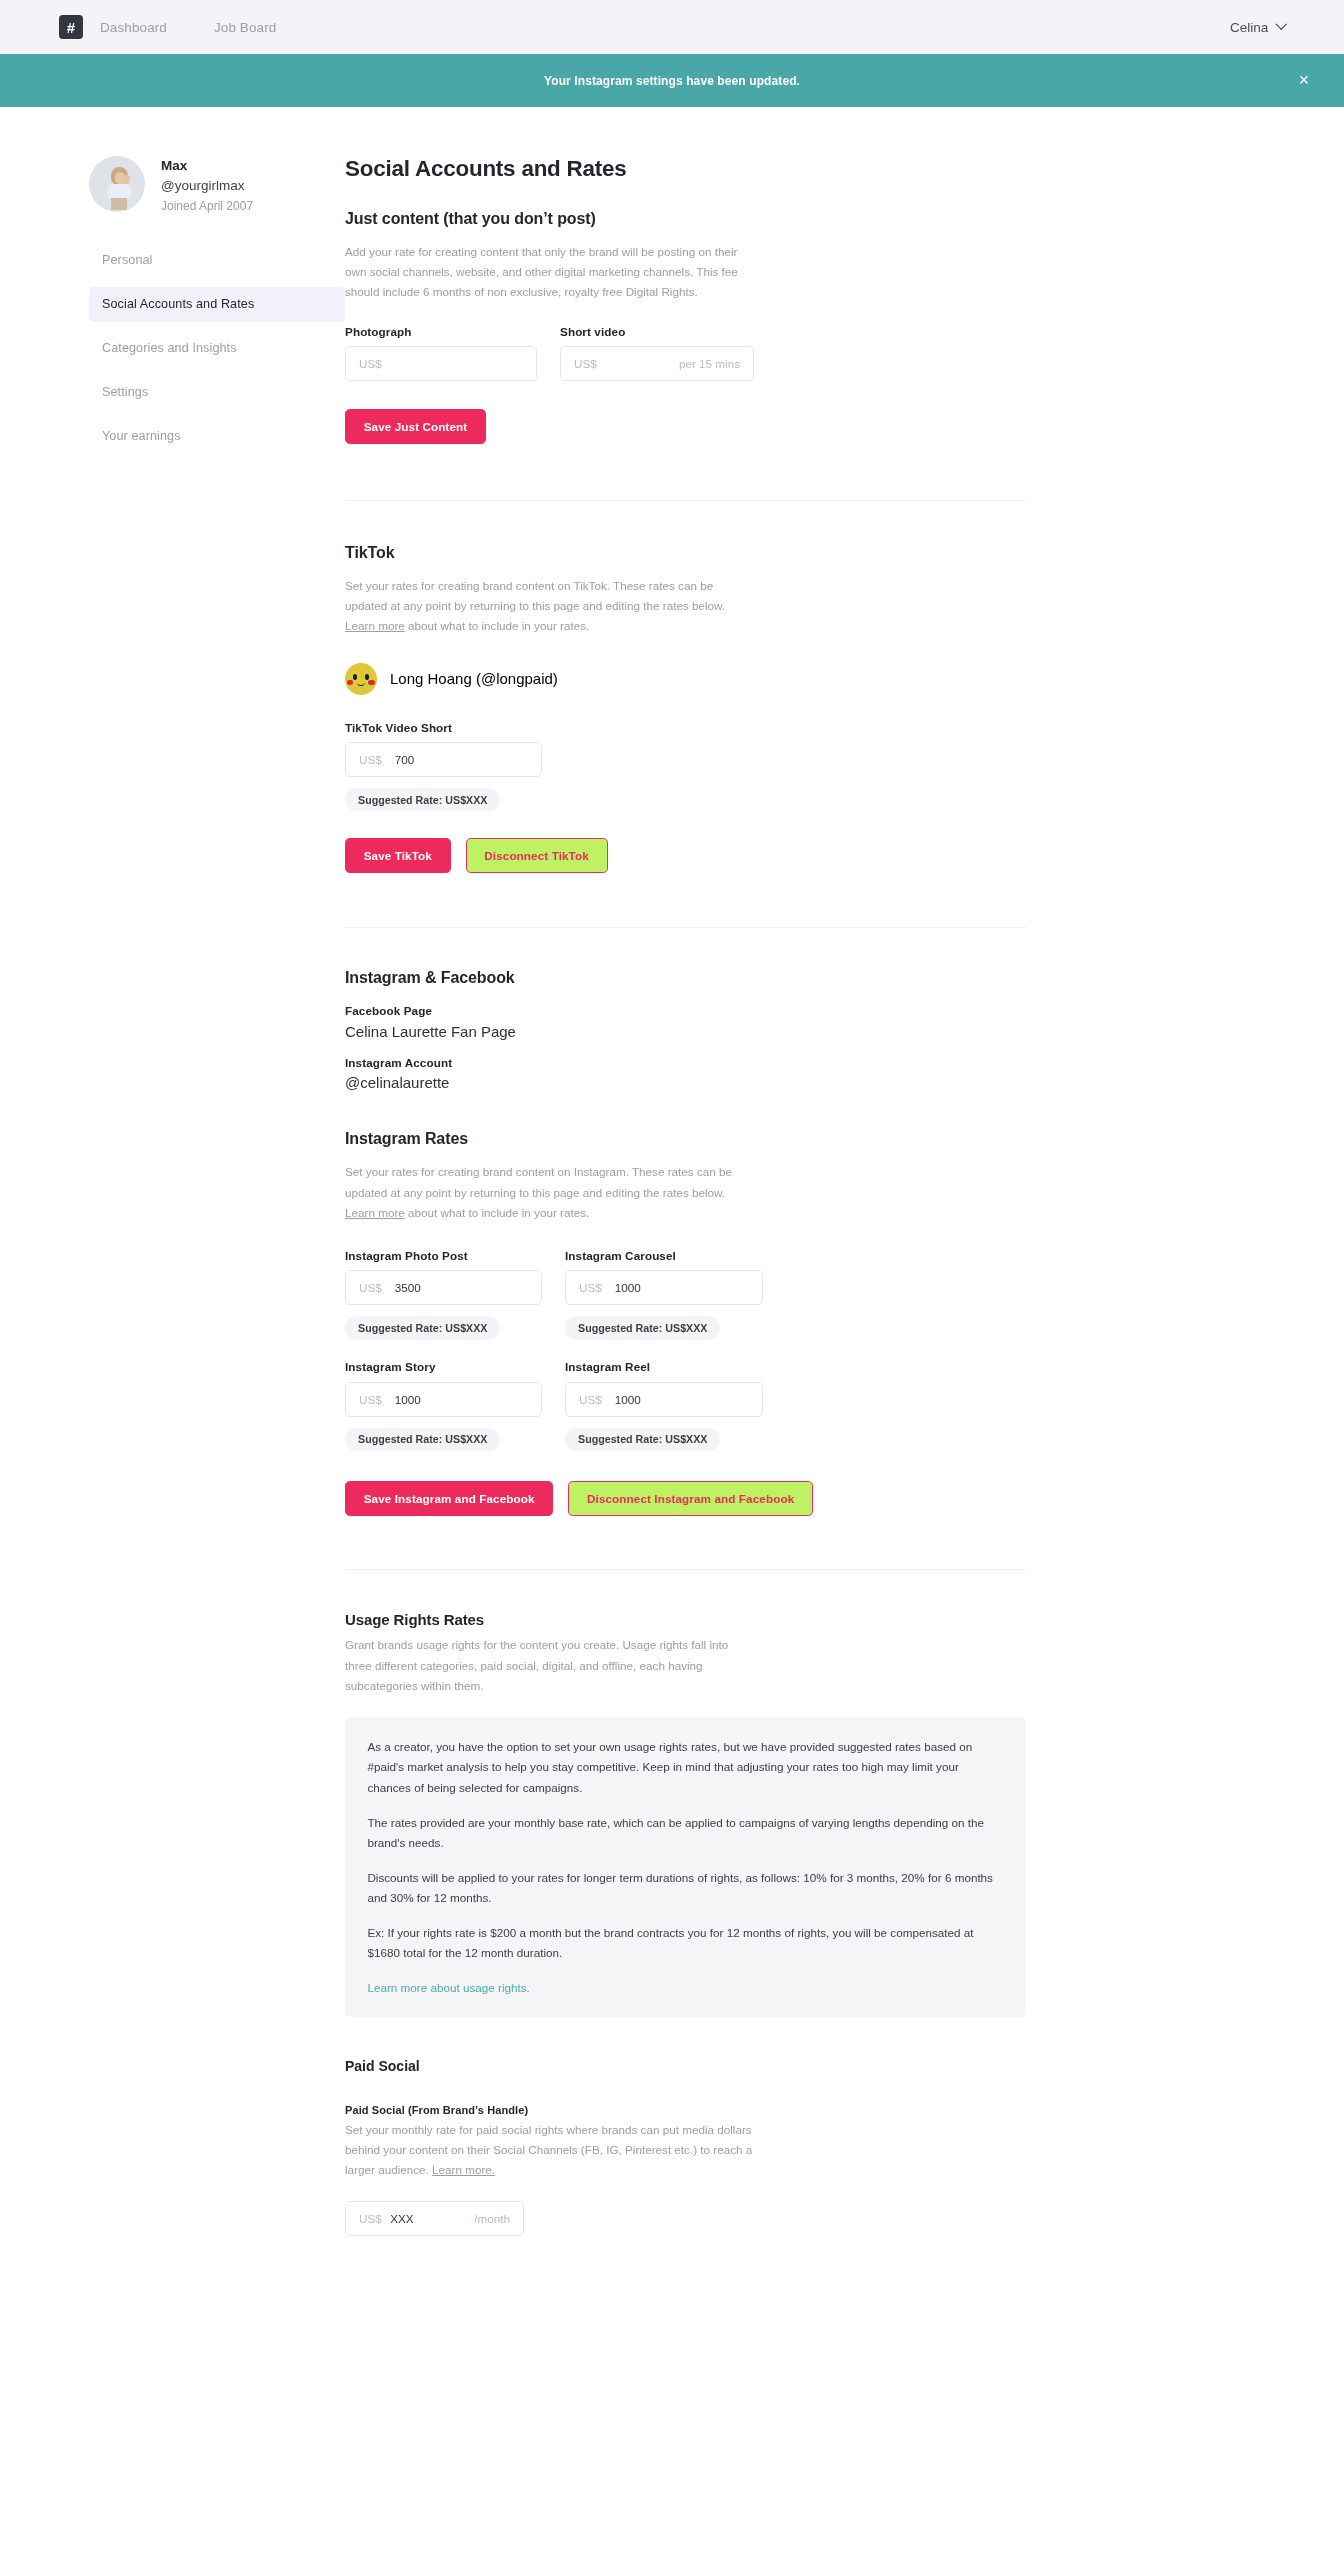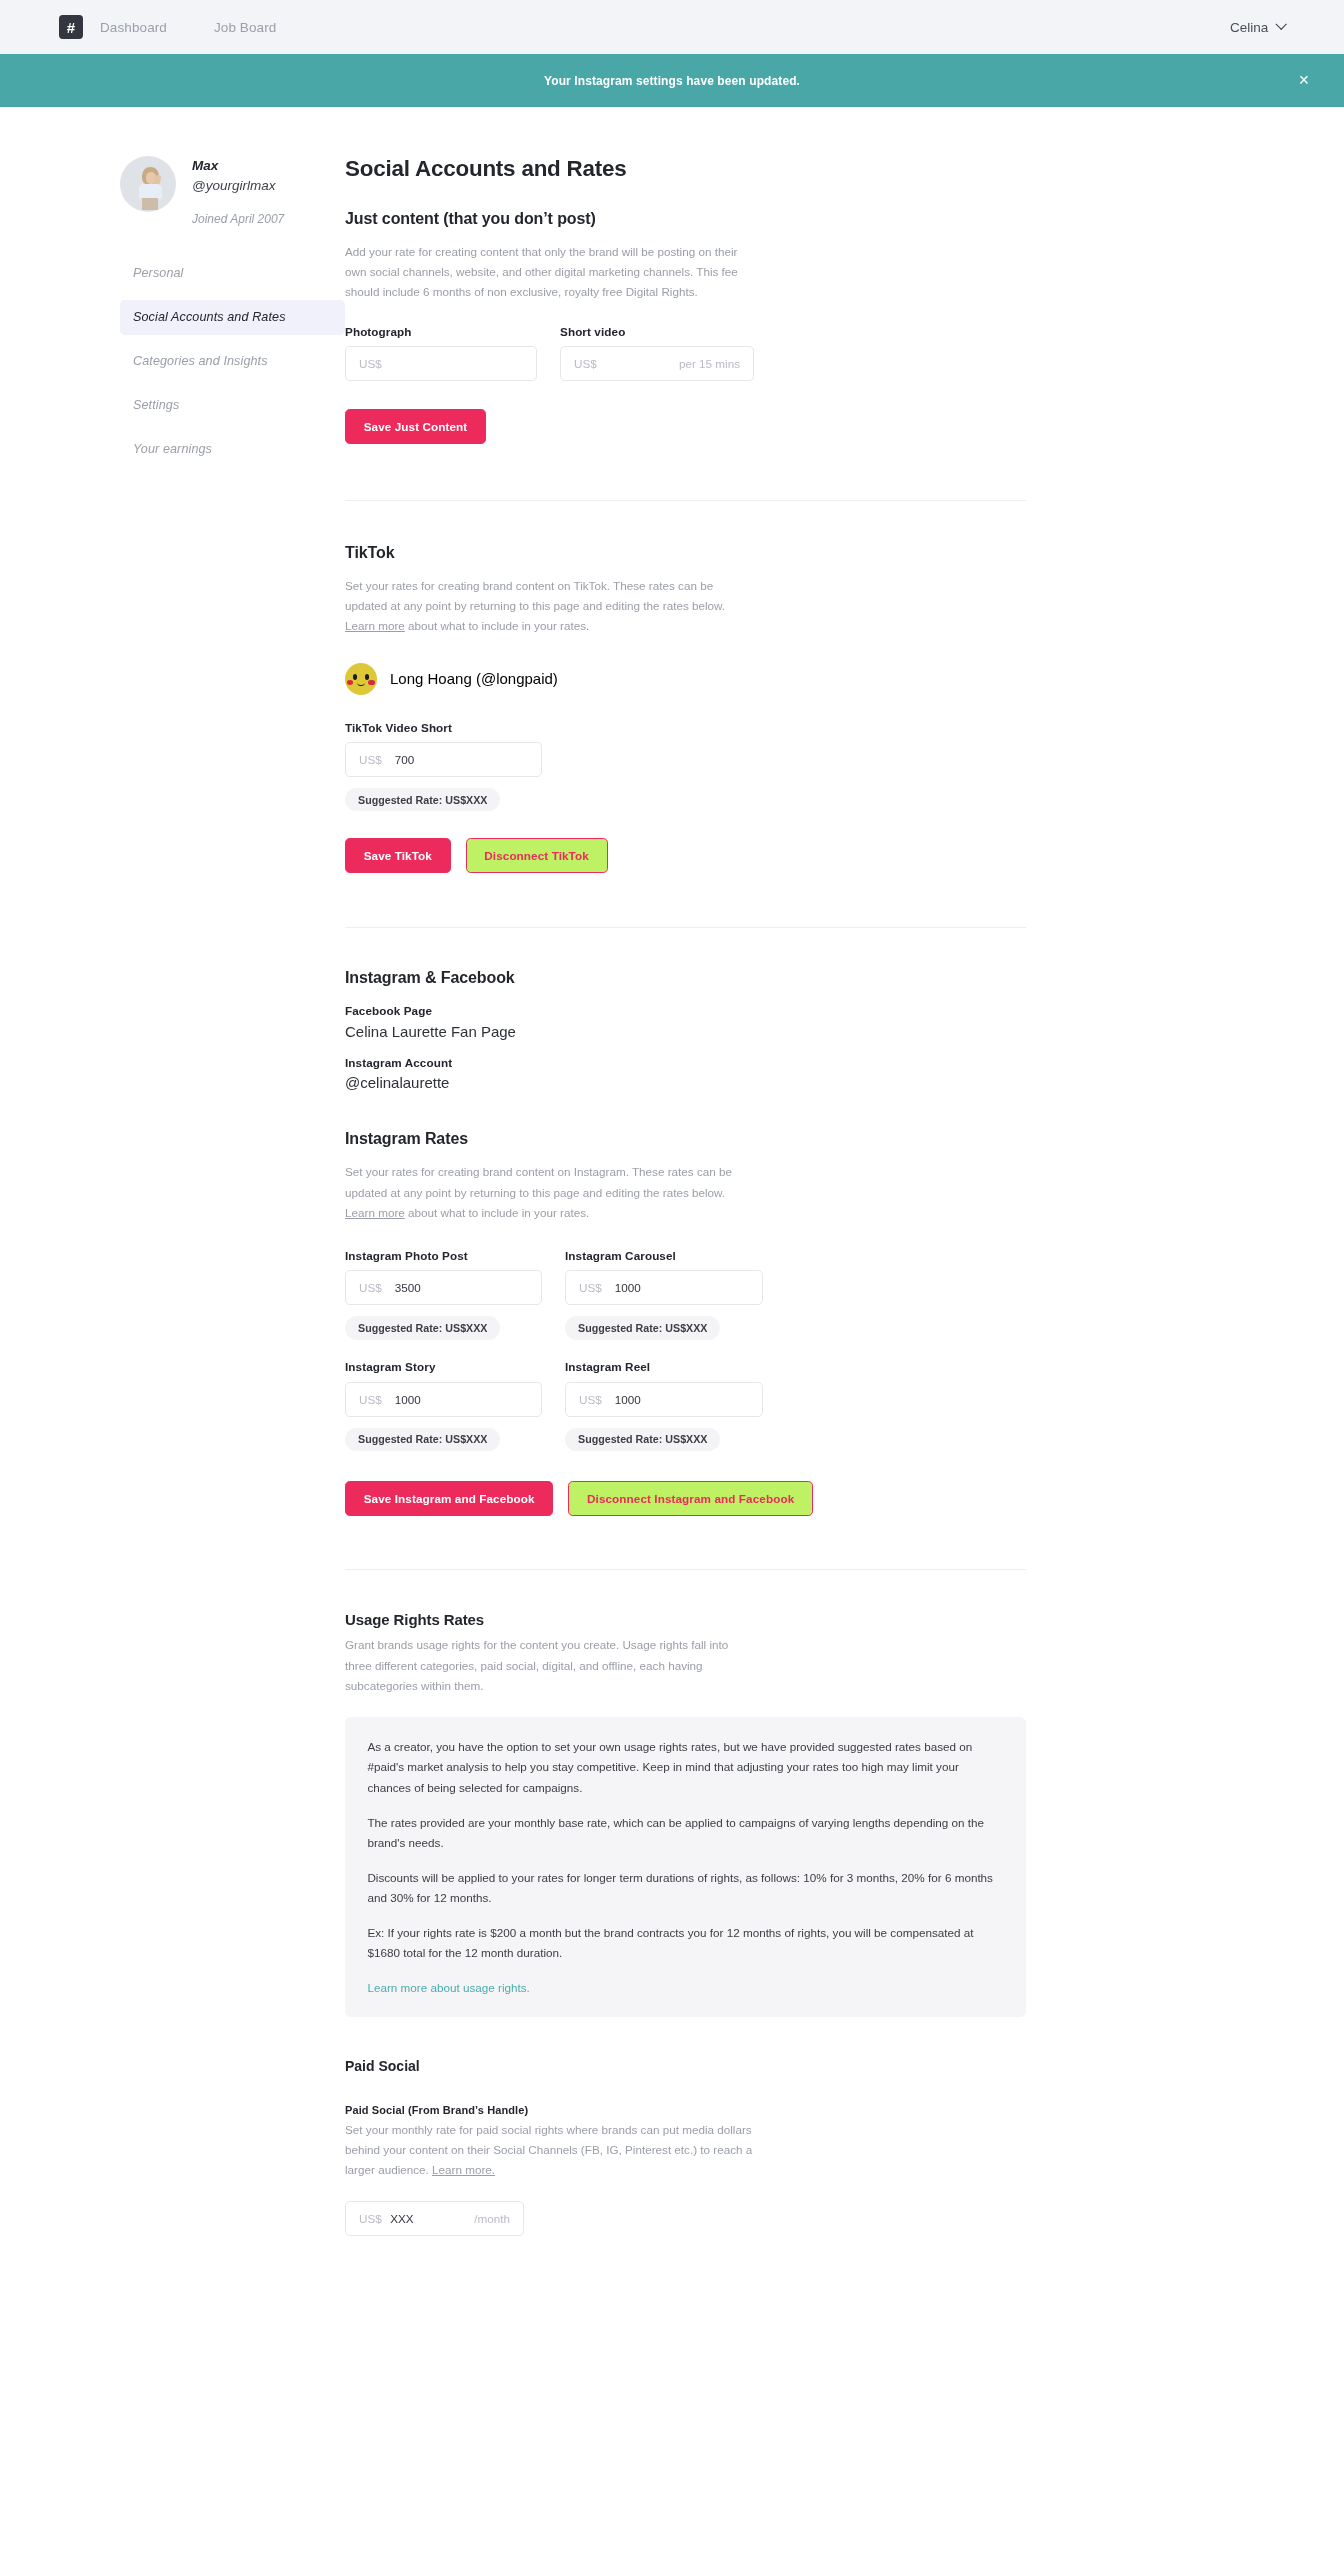--- a/index.html
+++ b/index.html
@@ -59,21 +59,21 @@
   .flash-close {
     position: absolute;
     right: 35px; top: 50%; transform: translateY(-50%);
     color: #ffffff; font-size: 17.7px; line-height: 1;
     background: none; border: 0; cursor: pointer;
     font-family: "Liberation Sans", sans-serif;
   }
 
   
   .page { display: flex; padding: 49px 0 0 0; }
-  .sidebar { width: 345px; padding-left: 120px; flex: 0 0 345px; font-style: italic; }
+  .sidebar { width: 345px; padding-left: 89px; flex: 0 0 345px; }
   .content { width: 737px; padding-right: 56px; }
 
   
   .profile { display: flex; align-items: flex-start; gap: 16px; margin-bottom: 28px; }
   .avatar {
     width: 56px; height: 56px; border-radius: 50%;
     background: #dfe2e6; flex: 0 0 56px; overflow: hidden;
     position: relative;
   }
   .avatar .hair {
@@ -96,21 +96,21 @@
     width: 23px; height: 15px; border-radius: 4.7px 4.7px 1.9px 1.9px;
     background: #e8eef5;
   }
   .avatar .skirt {
     position: absolute; left: 22.4px; top: 42px;
     width: 16px; height: 12px;
     background: #cdbda6;
   }
   .profile-name { font-size: 13.5px; font-weight: 700; color: #23262c; line-height: 1.45; }
   .profile-handle { font-size: 13.5px; color: #3f434b; line-height: 1.45; }
-  .profile-joined { font-size: 12px; color: #9a9ea7; line-height: 1.5; margin-top: 15px; text-align: right; }
+  .profile-joined { font-size: 12px; color: #9a9ea7; line-height: 1.5; margin-top: 2px; text-align: right; }
 
   
   .side-item {
     display: block;
     font-size: 12.6px;
     color: #9a9ea7;
     padding: 10.3px 13px;
     border-radius: 4.7px;
     text-decoration: none;
     margin-bottom: 9.3px;

